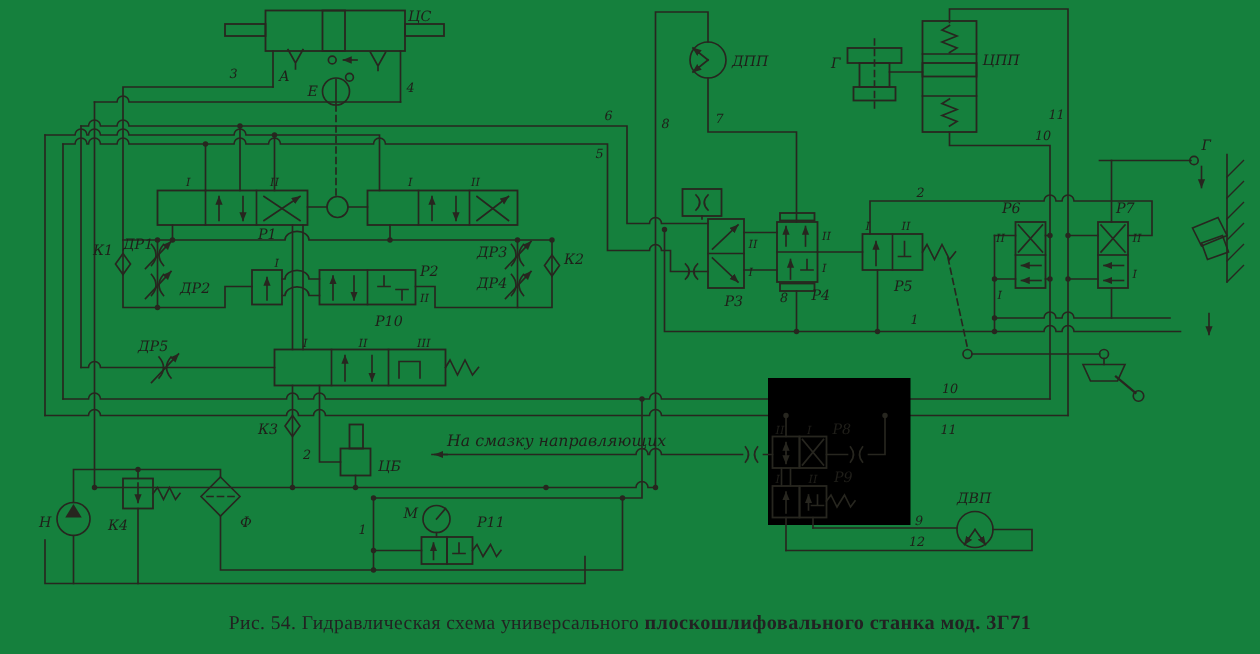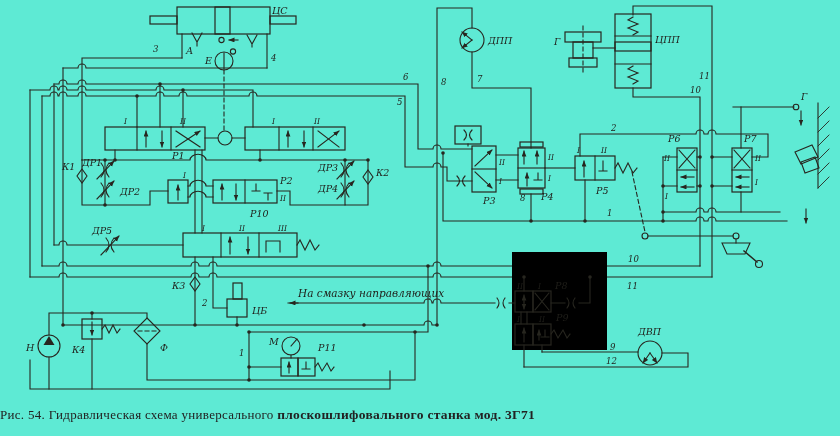--- a/index.html
+++ b/index.html
@@ -1,32 +1,32 @@
 <!DOCTYPE html>
 <html><head>
 <meta charset="utf-8">
 <style>
   html,body{margin:0;padding:0;background:#e8e6e1;}
-  #page{width:840px;height:436px;background:#5eead4;position:relative;overflow:hidden;
+  #page{width:840px;height:436px;background:#15803d;position:relative;overflow:hidden;
         font-family:"DejaVu Serif",serif;}
   svg{display:block}
   .s{fill:none;stroke:#27261f;stroke-width:1.1;stroke-linecap:square;stroke-linejoin:miter}
   .w{stroke-width:1.5}
   .thin{stroke-width:0.9}
   .dd{stroke-dasharray:9 3 2 3}
   .ds{stroke-dasharray:4 3}
   .dot{fill:#27261f;stroke:none}
   .blk{fill:#27261f;stroke:none}
   .box{fill:none;stroke:#27261f;stroke-width:1.2}
   text{font-family:"DejaVu Serif",serif;font-style:italic;fill:#1f1e19}
   .t7{font-size:7.5px}
   .t8{font-size:8.5px}
   .t9{font-size:9.5px}
   .t10{font-size:10.5px}
-  #caption{position:absolute;left:0;top:407px;width:840px;text-align:left;
+  #caption{position:absolute;left:0;top:407px;width:840px;text-align:center;
            font-family:"Liberation Serif","DejaVu Serif",serif;font-style:normal;
            font-size:13px;color:#222;letter-spacing:.3px}
   #caption .b{font-weight:700;font-size:13.5px}
 </style>
 </head>
 <body>
 
 <div id="page">
 <svg width="840" height="405" viewBox="0 0 840 405">
   <defs>

